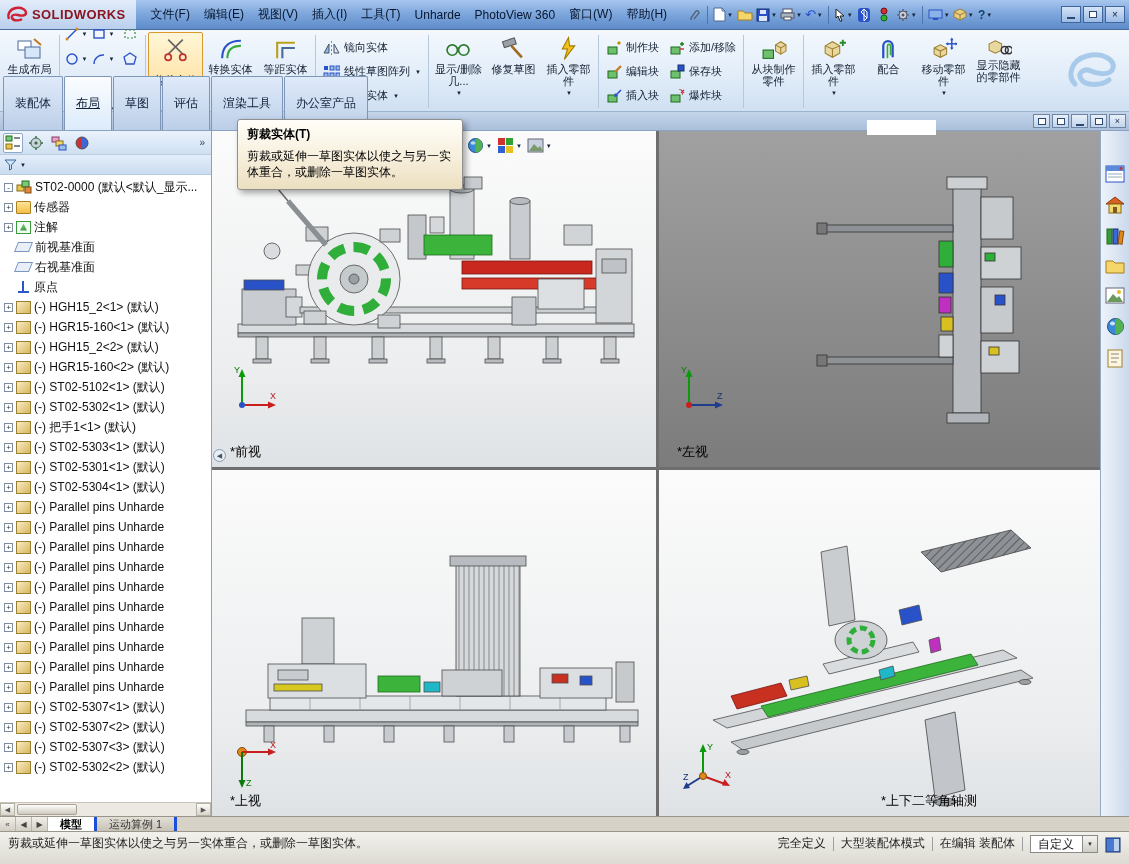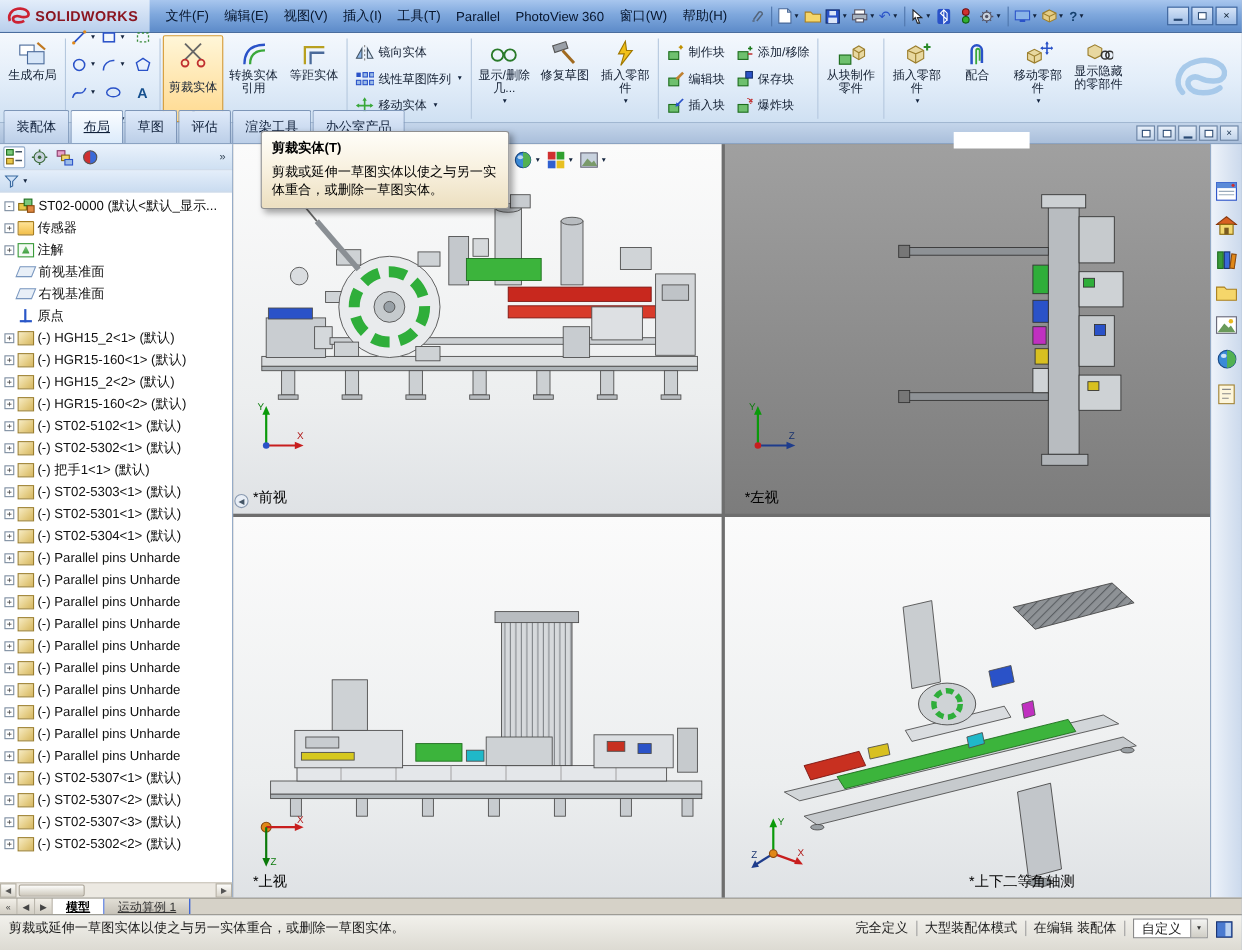--- a/index.html
+++ b/index.html
@@ -30,21 +30,21 @@
 .rs{display:flex;align-items:center;gap:4px;height:24px;padding:0 5px;font-size:11px;color:#142033;white-space:nowrap;}
 .rcol{display:flex;flex-direction:column;justify-content:center;}
 .vsep{width:1px;align-self:stretch;background:#b5c8de;margin:3px 2px;flex:none;}
 .sketchgrid{display:grid;grid-template-columns:repeat(3,27px);grid-auto-rows:25px;align-content:center;}
 .sg{display:flex;align-items:center;justify-content:center;gap:1px;}
 .ribbon-logo{align-self:center;margin:0 6px 0 2px;opacity:.85;}
 .spacer{flex:1;}
 
 
 .tabrow{height:19px;flex:none;display:flex;align-items:flex-end;background:linear-gradient(#c4d5ea,#aabfdb);padding:0 3px;border-bottom:1px solid #8ba3c2;position:relative;}
-.ctab{padding:6px 11px;margin-right:1px;font-size:12px;color:#10203a;background:linear-gradient(#dfeafa,#bccfe8);border:1px solid #7e96b8;border-bottom:none;border-radius:2px 2px 0 0;white-space:nowrap;}
+.ctab{padding:18px 11px;margin-right:1px;font-size:12px;color:#10203a;background:linear-gradient(#dfeafa,#bccfe8);border:1px solid #7e96b8;border-bottom:none;border-radius:2px 2px 0 0;white-space:nowrap;}
 .ctab.active{background:linear-gradient(#fbfdff,#dcebfb);text-decoration:underline;}
 .mdi{margin-left:auto;display:flex;align-items:center;gap:2px;padding-bottom:2px;}
 .mdibtn{width:17px;height:14px;border:1px solid #6e86a6;background:linear-gradient(#e8f0fa,#c2d4ea);display:flex;align-items:center;justify-content:center;font-size:9px;color:#16304f;}
 
 
 .main{flex:1;display:flex;min-height:0;}
 .leftpanel{width:212px;flex:none;background:#fff;border-right:1px solid #8ba3c2;display:flex;flex-direction:column;}
 .fm-tabs{height:24px;flex:none;display:flex;align-items:center;gap:3px;padding:0 3px;background:linear-gradient(#eaf2fc,#cfe0f2);border-bottom:1px solid #b9cce2;}
 .fmtab{width:20px;height:20px;display:flex;align-items:center;justify-content:center;border-radius:2px;}
 .fmtab.sel{border:1px solid #8fa8c8;background:#fff;}
@@ -82,21 +82,21 @@
 .hud{position:absolute;top:6px;left:243px;display:flex;align-items:center;gap:5px;z-index:5;}
 .hudbtn{display:flex;align-items:center;gap:1px;}
 .collapse-btn{position:absolute;left:1px;top:318px;width:13px;height:13px;border:1px solid #8a9ab0;border-radius:50%;background:#e8eef6;font-size:7px;color:#456;display:flex;align-items:center;justify-content:center;z-index:5;}
 
 
 .taskpane{width:29px;flex:none;background:linear-gradient(90deg,#eef3fa,#cbd9ec);border-left:1px solid #93a9c4;display:flex;flex-direction:column;align-items:center;padding-top:34px;gap:13px;}
 
 
 .bottomtabs{height:15px;flex:none;display:flex;align-items:stretch;background:#d6d2c8;border-top:1px solid #98948a;font-size:11px;}
 .navbtn{width:16px;display:flex;align-items:center;justify-content:center;font-size:8px;color:#444;border-right:1px solid #b8b4aa;background:linear-gradient(#f2efe8,#d2cec4);}
-.btab{padding:0 12px;display:flex;align-items:center;border-right:1px solid #1d4ed8;background:linear-gradient(#e2dfd6,#c6c2b8);color:#333;white-space:nowrap;text-decoration:underline;}
+.btab{padding:0 12px;display:flex;align-items:center;border-right:3px solid #1d4ed8;background:linear-gradient(#e2dfd6,#c6c2b8);color:#333;white-space:nowrap;}
 .btab.active{background:#fff;font-weight:bold;color:#000;}
 .statusbar{height:33px;flex:none;display:flex;align-items:flex-start;gap:7px;background:linear-gradient(#f2f1ec,#dcdad2);border-top:1px solid #9a968c;padding:3px 8px;font-size:12px;color:#1d1d1d;}
 .stitem{height:17px;display:flex;align-items:center;white-space:nowrap;}
 .msg{flex:1;min-width:0;overflow:hidden;}
 .ssep{width:1px;height:14px;background:#a0a0a0;margin-top:2px;}
 .combo{display:flex;align-items:stretch;border:1px solid #8a8a8a;background:#fff;height:18px;}
 .combo .cval{padding:0 8px 0 7px;display:flex;align-items:center;}
 .combo .dd2{width:15px;background:linear-gradient(#f4f4f2,#d0cec6);border-left:1px solid #8a8a8a;display:flex;align-items:center;justify-content:center;font-size:6px;color:#333;}
 
 
@@ -116,21 +116,21 @@
           <path d="M3 13 C1 8 4 3 10 2 C16 1 20 4 20 7 C20 10 15 10 12 9 C9 8 5 9 6 12 C7 15 13 15 16 13" fill="none" stroke="#cc2233" stroke-width="2.4"></path>
         </svg>
       <span class="logo-text">SOLIDWORKS</span>
     </div>
     <div class="menubar">
         <span class="menu-item">文件(F)</span>
         <span class="menu-item">编辑(E)</span>
         <span class="menu-item">视图(V)</span>
         <span class="menu-item">插入(I)</span>
         <span class="menu-item">工具(T)</span>
-        <span class="menu-item">Parallel</span>
+        <span class="menu-item">Unharde</span>
         <span class="menu-item">PhotoView 360</span>
         <span class="menu-item">窗口(W)</span>
         <span class="menu-item">帮助(H)</span>
       </div>
     <div class="tb">
       <span class="tbtn">
           <svg width="14" height="14" viewBox="0 0 14 14">
             <path d="M4 10 L9 3 a2 2 0 0 1 3 2 L7 11 M3 11 l2 0" fill="none" stroke="#55657a" stroke-width="1.4"></path>
           </svg>
         </span>

